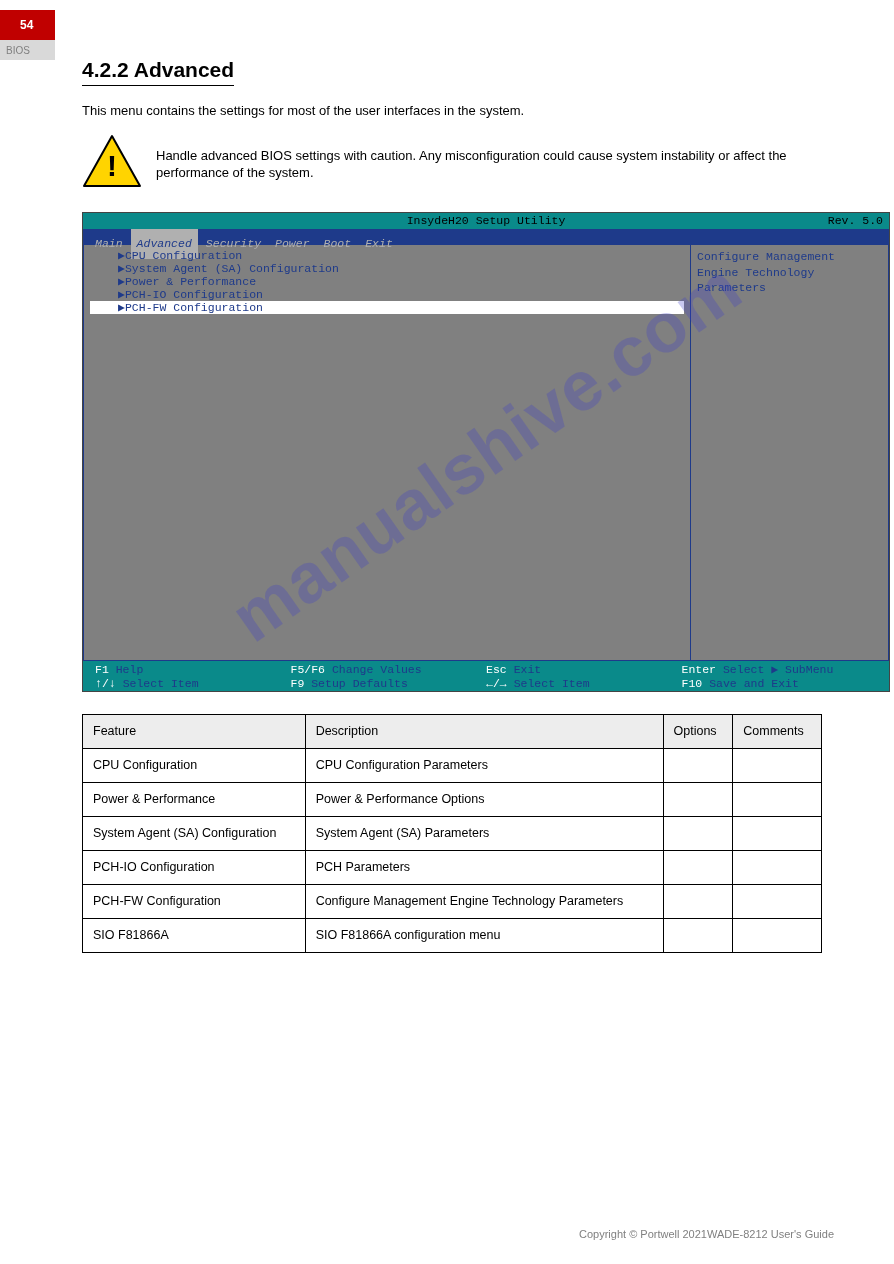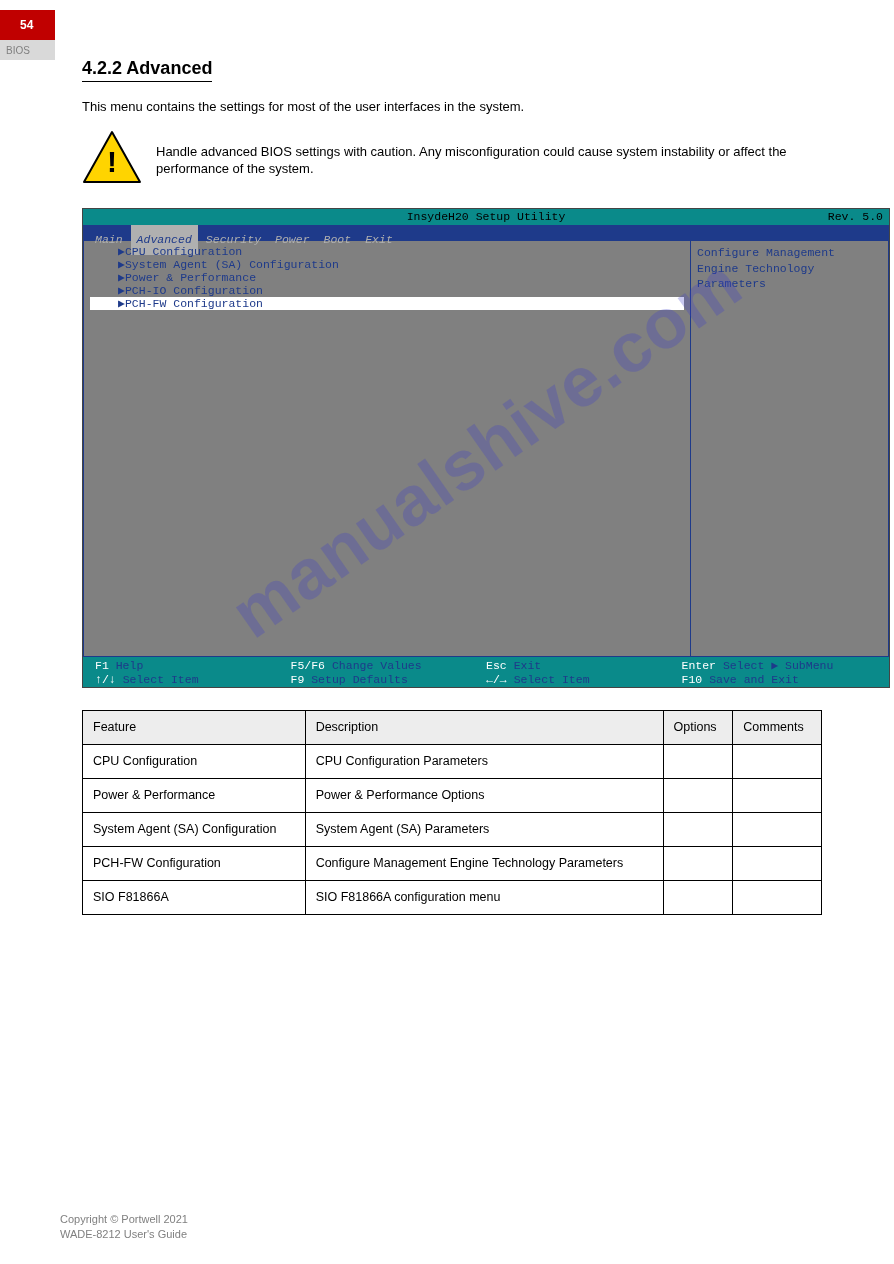--- a/index.html
+++ b/index.html
@@ -6,21 +6,21 @@
   html, body { width: 894px; background: #fff; font-family: Arial, Helvetica, sans-serif; color: #000; font-size: 13px; line-height: 1.35; }
   .page { width: 894px; min-height: 1264px; position: relative; padding: 0 0 30px; }
 
   .red-tab { position: absolute; top: 10px; left: 0; width: 55px; height: 30px; background: #c00000; }
   .grey-tab { position: absolute; top: 40px; left: 0; width: 55px; height: 20px; background: #d9d9d9; }
   .page-num { position: absolute; top: 17px; left: 20px; color: #fff; font-size: 12px; font-weight: 600; }
   .grey-text { position: absolute; top: 44px; left: 6px; color: #808080; font-size: 10px; }
 
   .content { margin-left: 82px; margin-right: 60px; padding-top: 56px; }
 
-  .section-heading { font-size: 18px; font-weight: 700; color: #000; margin-bottom: 2px; display: inline-block; border-bottom: 1px solid #000; padding-bottom: 1px; }
+  .section-heading { font-size: 21px; font-weight: 700; color: #000; margin-bottom: 2px; display: inline-block; border-bottom: 1px solid #000; padding-bottom: 1px; }
   .body-text { margin: 14px 0 8px; }
   .intro { margin-bottom: 14px; }
 
   .warn-row { display: flex; align-items: center; gap: 14px; margin: 10px 0 18px; }
   .warn-text { font-size: 13px; }
 
   .bios-shot { width: 808px; height: 480px; border: 1px solid #444; position: relative; font-family: "Courier New", monospace; font-size: 12px; overflow: hidden; }
   .bios-title { height: 16px; background: #0a8a8a; color: #000; text-align: center; font-size: 11.5px; line-height: 16px; position: relative; }
   .bios-rev { position: absolute; right: 6px; top: 0; color: #000; font-size: 11.5px; padding-left: 36px; }
   .bios-menu { height: 16px; background: #1e3a8a; color: #c0c0c0; font-size: 11.5px; line-height: 16px; padding-left: 6px; }
@@ -37,21 +37,21 @@
   .bios-footer .col { width: 25%; line-height: 14px; white-space: nowrap; }
   .bios-footer .k { color: #fff; }
 
   .wm { position: absolute; top: 0; left: 0; width: 100%; height: 100%; pointer-events: none; display: flex; align-items: center; justify-content: center; }
   .wm span { font: 700 70px Arial; color: rgba(60,60,200,0.28); transform: rotate(-35deg); letter-spacing: 1px; }
 
   table.config { width: 740px; border-collapse: collapse; margin-top: 22px; font-size: 12.5px; }
   table.config th, table.config td { border: 1px solid #000; padding: 8px 10px; text-align: left; vertical-align: top; }
   table.config th { background: #ededed; font-weight: 400; }
 
-  .footer { position: absolute; bottom: 22px; left: 60px; right: 60px; display: flex; justify-content: flex-start; color: #808080; font-size: 11px; flex-direction: column; }
+  .footer { position: absolute; bottom: 22px; left: 60px; right: 60px; display: flex; justify-content: flex-end; color: #808080; font-size: 11px; }
 </style>
 </head>
 <body>
 
 <div class="page">
 
   <div class="red-tab"></div>
   <div class="page-num">54</div>
   <div class="grey-tab"></div>
   <div class="grey-text">BIOS</div>
@@ -131,20 +131,26 @@
           <td></td>
           <td></td>
         </tr>
         <tr>
           <td>System Agent (SA) Configuration</td>
           <td>System Agent (SA) Parameters</td>
           <td></td>
           <td></td>
         </tr>
         <tr>
+          <td>PCH-IO Configuration</td>
+          <td>PCH Parameters</td>
+          <td></td>
+          <td></td>
+        </tr>
+        <tr>
           <td>PCH-FW Configuration</td>
           <td>Configure Management Engine Technology Parameters</td>
           <td></td>
           <td></td>
         </tr>
         <tr>
           <td>SIO F81866A</td>
           <td>SIO F81866A configuration menu</td>
           <td></td>
           <td></td>

